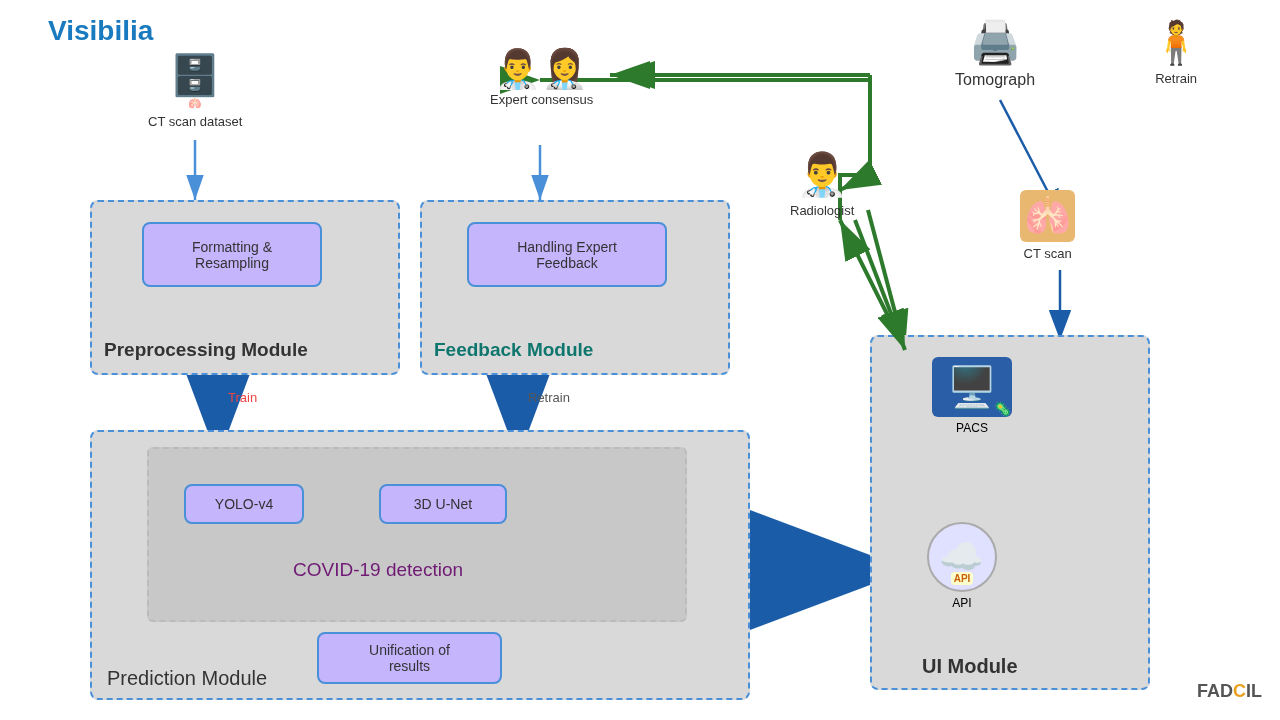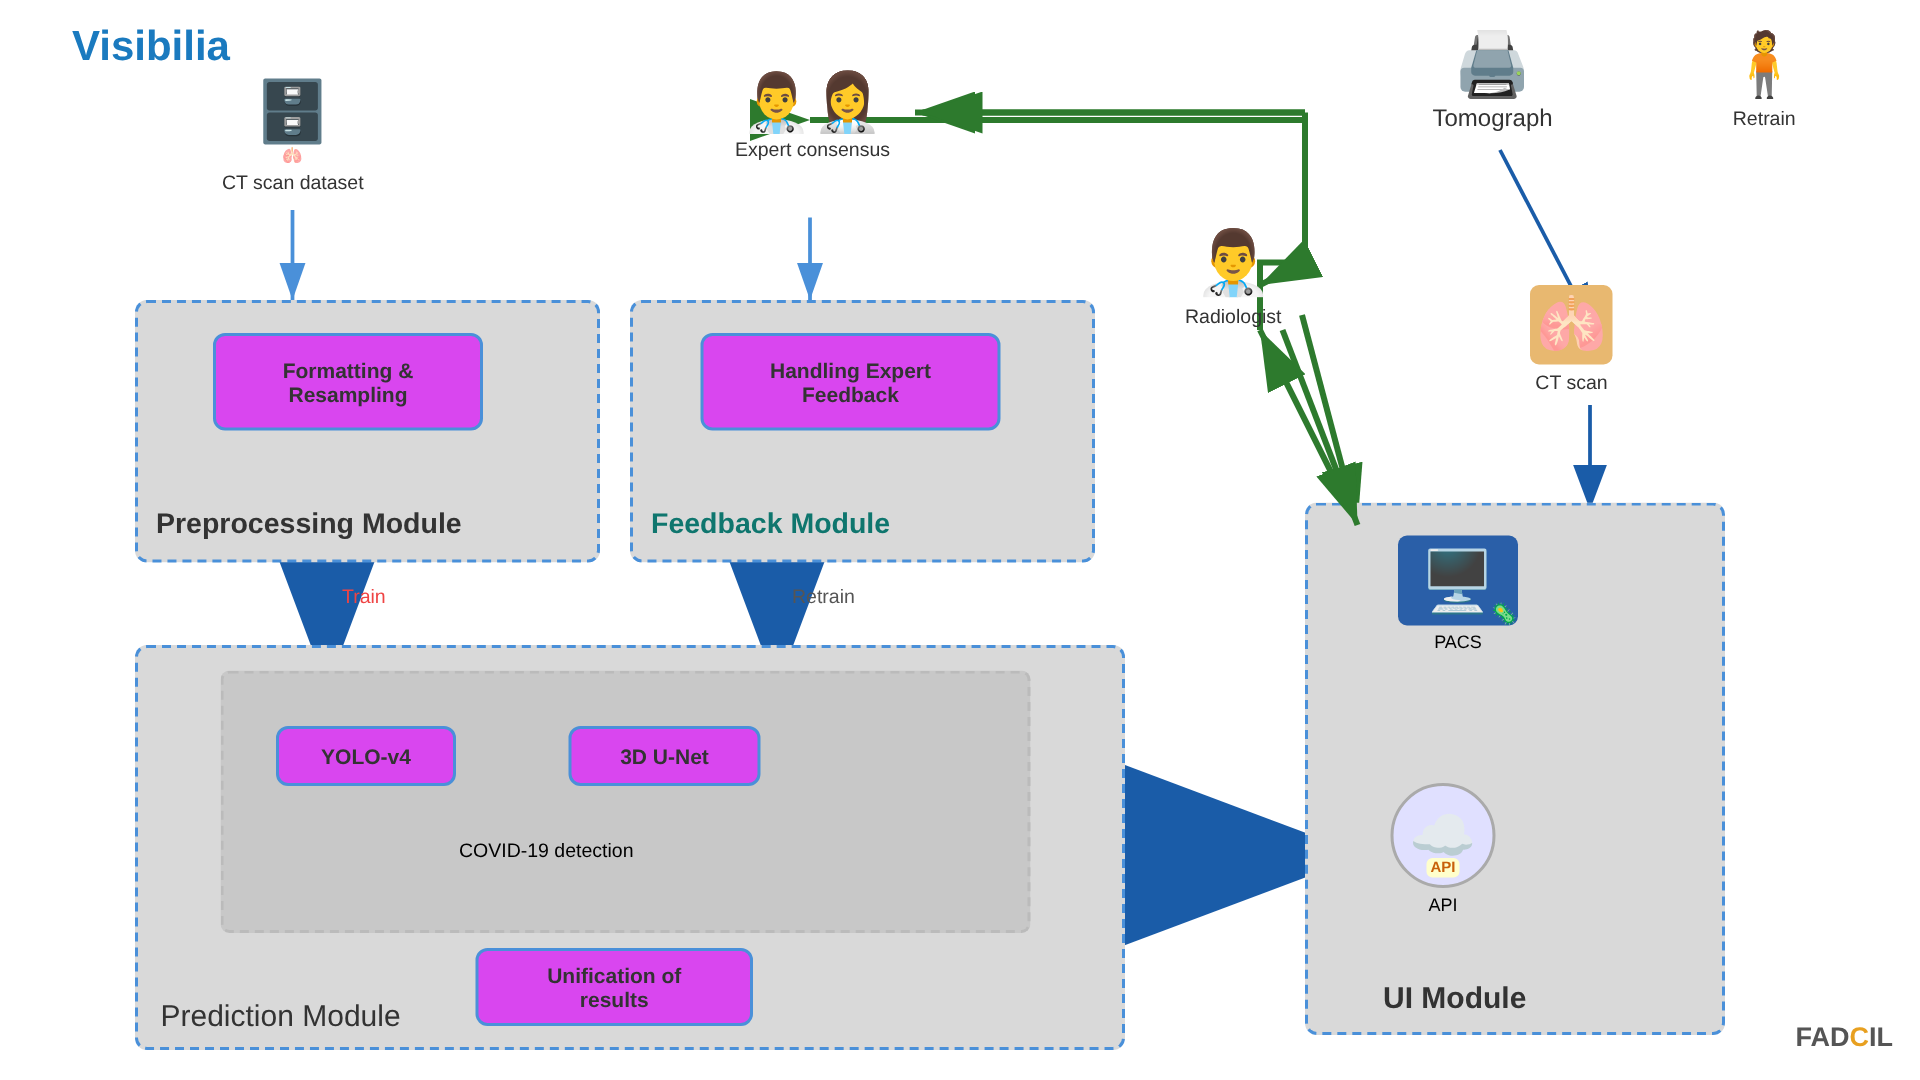--- a/index.html
+++ b/index.html
@@ -28,28 +28,28 @@
       border: 2px dashed #4a90d9;
       border-radius: 8px;
       background: #d9d9d9;
       position: absolute;
     }
 
     
     .inner-box {
       border: 2px solid #4a90d9;
       border-radius: 8px;
-      background: #d946ef;
+      background: #c4b5fd;
       position: absolute;
       display: flex;
       align-items: center;
       justify-content: center;
       text-align: center;
       font-size: 14px;
-      font-weight: 700;
+      font-weight: 400;
       color: #333;
       padding: 6px;
     }
 
     
     svg.arrows {
       position: absolute;
       top: 0; left: 0;
       width: 1280px;
       height: 720px;
@@ -199,21 +199,21 @@
 <div style="position:absolute; left:528px; top:390px; font-size:13px; color:#555;">Retrain</div>
 
 <div class="dashed-box" style="left:90px; top:430px; width:660px; height:270px;">
 
   <div style="position:absolute; left:55px; top:15px; width:540px; height:175px; border:2px dashed #bbb; border-radius:6px; background: #c8c8c8;">
 
     <div class="inner-box" style="left:35px; top:35px; width:120px; height:40px;">YOLO-v4</div>
 
     <div class="inner-box" style="left:230px; top:35px; width:128px; height:40px;">3D U-Net</div>
 
-    <div style="position:absolute; left:157px; top:110px; font-size:13px; color:#000000;">COVID-19 detection</div>
+    <div style="position:absolute; left:144px; top:110px; font-size:19px; color:#701a75;">COVID-19 detection</div>
   </div>
 
   <div class="inner-box" style="left:225px; top:200px; width:185px; height:52px; font-size:14px;">Unification of<br>results</div>
 
   <div style="position:absolute; bottom:8px; left:15px; font-size:20px; font-weight:normal; color:#333;">Prediction Module</div>
 </div>
 
 <div class="dashed-box" style="left:870px; top:335px; width:280px; height:355px;">
 
   <div style="position:absolute; top:20px; left:60px; display:flex; flex-direction:column; align-items:center;">

